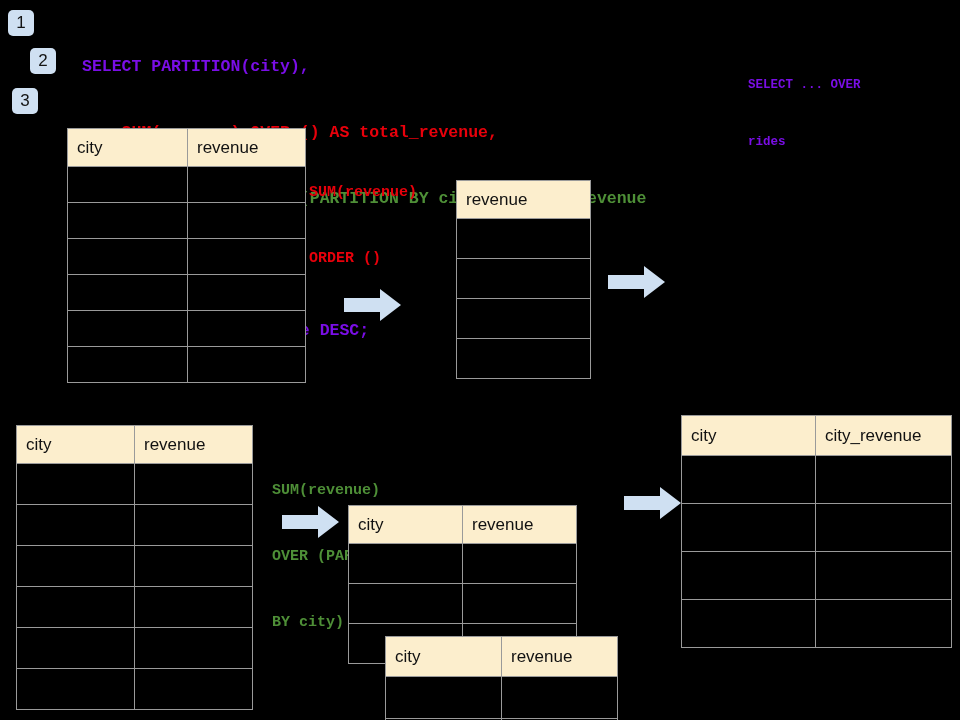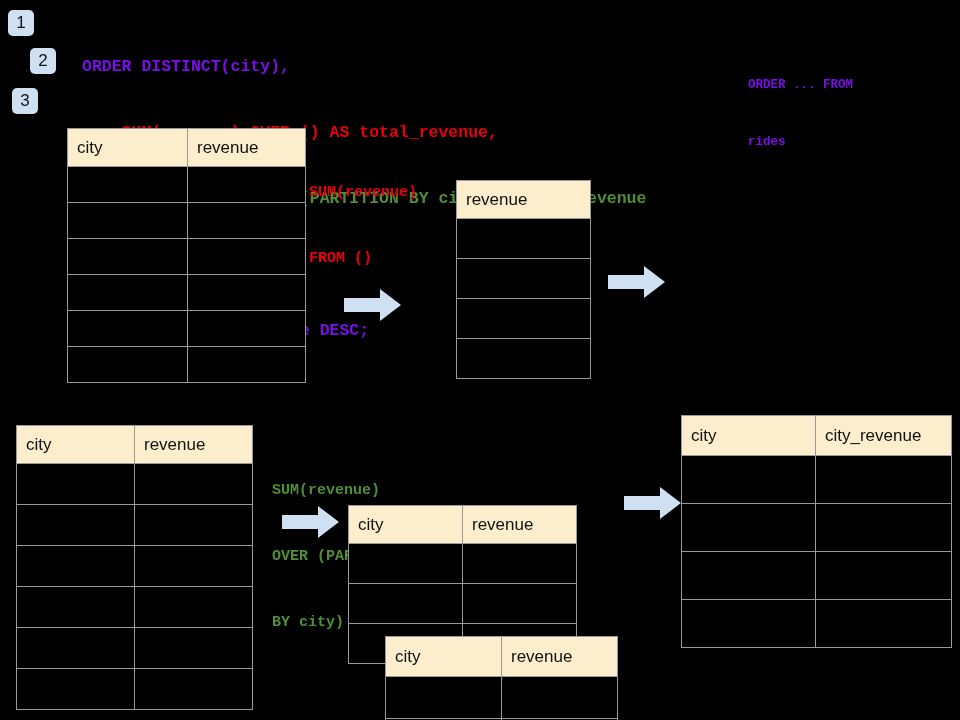--- a/index.html
+++ b/index.html
@@ -100,35 +100,35 @@
 </head>
 <body>
 
 <div id="canvas">
 
   <div class="step-badge" style="left:8px;  top:10px;">1</div>
   <div class="step-badge" style="left:30px; top:48px;">2</div>
   <div class="step-badge" style="left:12px; top:88px;">3</div>
 
   <div class="sql-block" style="left:82px; top:12px;">
-    <div class="sql-line c-purple">ORDER DISTINCT(city),</div>
+    <div class="sql-line c-purple">SELECT PARTITION(city),</div>
     <div class="sql-line c-red">    SUM(revenue) OVER () AS total_revenue,</div>
     <div class="sql-line c-green">    SUM(revenue) OVER (PARTITION BY city) as city_revenue</div>
     <div class="sql-line c-purple">  FROM rides</div>
     <div class="sql-line c-purple">  ORDER by city_revenue DESC;</div>
   </div>
 
   <div class="side-note" style="left:748px; top:38px;">
-    <div>ORDER ... FROM</div>
+    <div>SELECT ... OVER</div>
     <div>rides</div>
   </div>
 
   <div class="annot red" style="left:309px; top:138px;">
     <div>SUM(revenue)</div>
-    <div>FROM ()</div>
+    <div>ORDER ()</div>
   </div>
 
   <div class="annot green" style="left:272px; top:436px;">
     <div>SUM(revenue)</div>
     <div>OVER (PARTITION</div>
     <div>BY city)</div>
   </div>
 
   <div id="tables-layer">
       <table class="tbl" style="left: 67px; top: 128px;">

